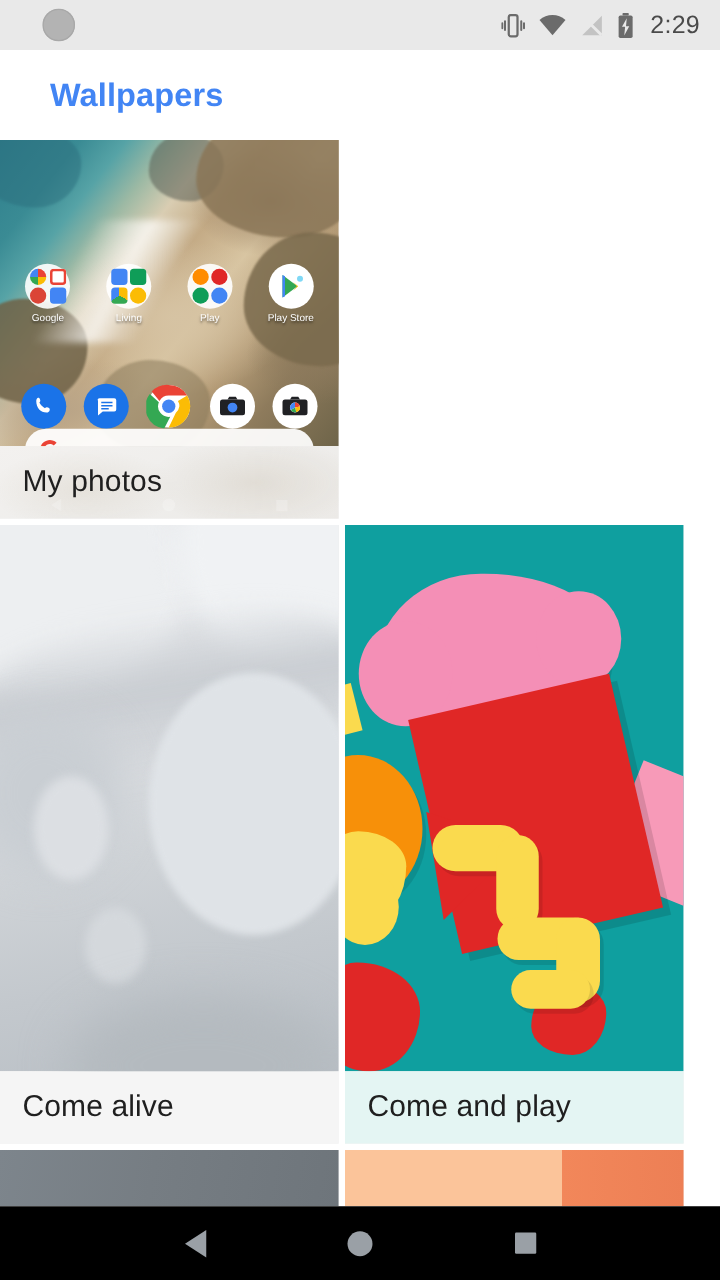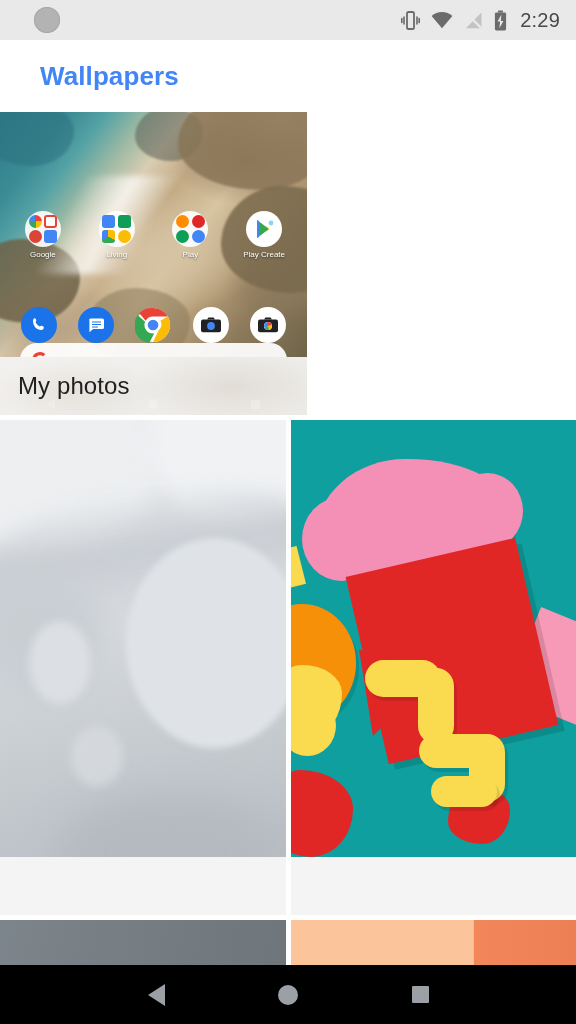--- a/index.html
+++ b/index.html
@@ -41,21 +41,21 @@
     padding-left:40px; letter-spacing:.1px;
   }
 
   
   .grid{
     position:absolute; top:112px; left:0; width:576px; height:853px;
     background:#ffffff;
   }
   .row{ display:flex; width:576px; gap:5px; margin-bottom:5px; }
   .tile{
-    width:307px; position:relative; overflow:hidden;
+    width:271px; position:relative; overflow:hidden;
     background:#f4f4f4; cursor:pointer;
   }
   .tile-thumb{ position:relative; width:100%; overflow:hidden; }
   .tile-label{
     font-size:24px; color:#1f1f1f; letter-spacing:.1px;
     padding:0 18px; display:flex; align-items:center;
   }
 
   
   .row-1 .tile{ height:303px; }
@@ -381,21 +381,21 @@
             <div class="app-cell">
               <div class="icon-circle" style="background:#fff">
                 <svg width="22" height="22" viewBox="0 0 22 22">
                   <path d="M4 2 L16 11 L4 20 Z" fill="#34a853"></path>
                   <path d="M4 2 L13 8 L16 11 L4 20 Z" fill="none"></path>
                   <path d="M4 2 L4 20 L6 19 L6 3 Z" fill="#4285f4"></path>
                   <path d="M12.5 7.5 L16.5 11 L12.5 14.5 L15.5 11 Z" fill="#fbbc05"></path>
                   <circle cx="18" cy="5" r="2.4" fill="#7fd8f5"></circle>
                 </svg>
               </div>
-              <span class="app-label">Play Create</span>
+              <span class="app-label">Play Store</span>
             </div>
           </div>
 
           <div class="hs-dock">
             <div class="icon-circle" style="background:#1a73e8">
               <svg width="20" height="20" viewBox="0 0 20 20">
                   <path d="M5.5 3.2c1 0 1.2.5 1.6 1.6.4 1.1 0 1.6-.6 2.2 1 2 2.5 3.5 4.5 4.5.6-.6 1.1-1 2.2-.6 1.1.4 1.6.6 1.6 1.6 0 1.7-1.3 2.5-2.6 2.5C7.6 15 4 11.4 4 5.8 4 4.5 4.8 3.2 5.5 3.2z" fill="#fff"></path>
                 </svg>
             </div>
             <div class="icon-circle" style="background:#1a73e8">
@@ -465,20 +465,23 @@
           <div class="grey-bg">
             <div class="grey-blob gb2"></div>
             <div class="grey-blob gb1"></div>
             <div class="gb-wave"></div>
             <div class="grey-blob gb6"></div>
             <div class="grey-blob gb3"></div>
             <div class="grey-blob gb4"></div>
             <div class="grey-blob gb5"></div>
             <div class="grey-blob gb7"></div>
           </div>
+        </div>
+        <div class="tile-label" style="background:#f5f5f5">
+          <span>Come alive</span>
         </div>
       </div>
 
       <div class="tile">
         <div class="tile-thumb">
           <div class="play-bg">
             <div class="shape sh-yellow-corner"></div>
             <div class="shape sh-pink-blob"></div>
             <div class="shape sh-pink-band"></div>
             <div class="shape sh-orange-circle"></div>
@@ -490,20 +493,23 @@
             <div class="shape sh-red-foot"></div>
             <div class="shape sh-yellow-squig">
               <span class="sq-a"></span>
                 <span class="sq-b"></span>
                 <span class="sq-c"></span>
               <span class="sq-d"></span>
                 <span class="sq-e"></span>
             </div>
           </div>
         </div>
+        <div class="tile-label" style="background:#e4f5f3">
+          <span>Come and play</span>
+        </div>
       </div>
     </div>
 
     <div class="row row-3">
       <div class="tile">
         <div class="tile-thumb">
           <div class="partial-grey"></div>
         </div>
       </div>
       <div class="tile">

